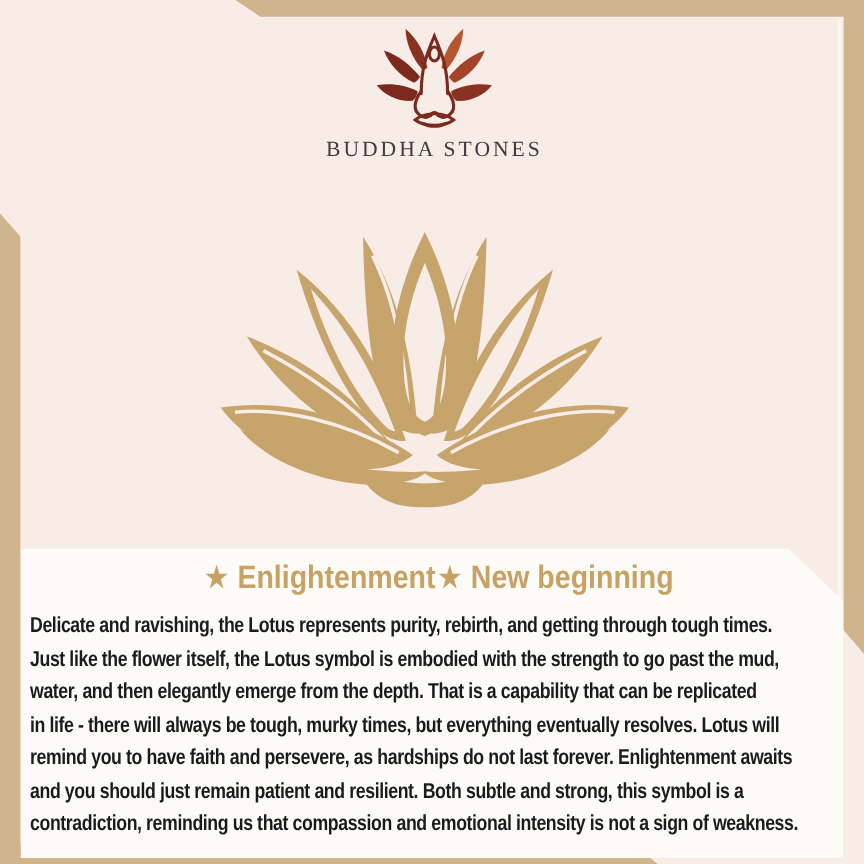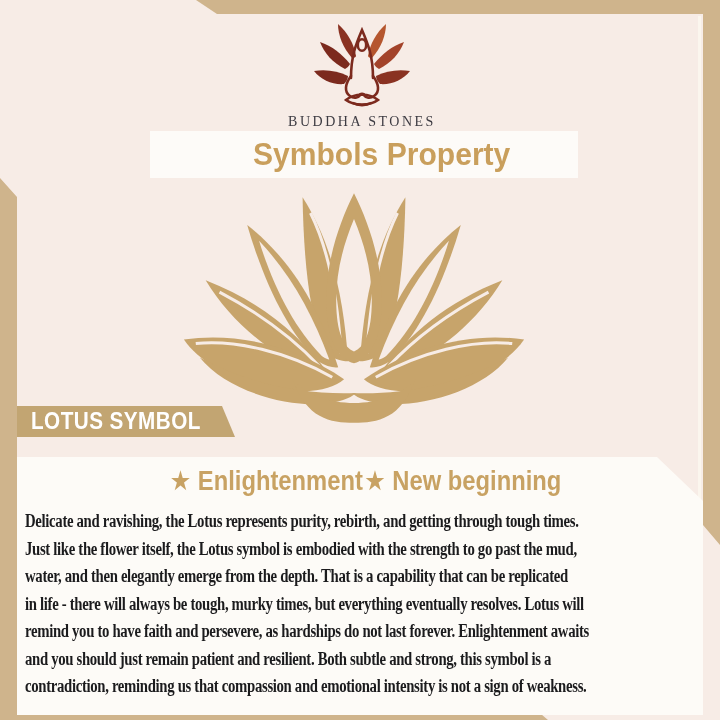--- a/index.html
+++ b/index.html
@@ -9,21 +9,21 @@
 
   
   .frame{position:absolute;left:0;top:0;width:720px;height:720px;pointer-events:none;}
   .frame .tan{fill:#cfb48c;}
   .light-line{position:absolute;left:698px;top:16px;width:3px;height:508px;background:#fbf6ee;}
 
   
   .logo{position:absolute;left:296px;top:18px;width:132px;text-align:center;}
   .logo svg{display:block;}
   .brand-name{position:absolute;left:-38px;top:96px;width:208px;text-align:center;
-      font-family:"Liberation Serif",serif;font-size:14px;letter-spacing:2.5px;
+      font-family:"Liberation Serif",serif;font-size:18px;letter-spacing:2.5px;
       color:#3d3b42;white-space:nowrap;}
 
   
   .title-box{position:absolute;left:150px;top:131px;width:428px;height:47px;
       background:#fdfbf8;display:flex;align-items:center;justify-content:center;}
   .title-text{display:inline-block;font-size:31px;font-weight:bold;color:#c99f5c;
       transform:scaleX(.97);white-space:nowrap;margin-left:36px;}
 
   
   .lotus{position:absolute;left:176px;top:184px;}
@@ -41,21 +41,21 @@
 
   
   .panel{position:absolute;left:17px;top:457px;width:686px;height:258px;background:#fdfbf7;
       clip-path:polygon(0 0,640px 0,100% 44px,100% 100%,0 100%);}
   .heading{margin-top:9px;text-align:center;white-space:nowrap;
       transform:scaleX(.88);transform-origin:center top;
       color:#c8a263;font-weight:bold;font-size:27px;padding-left:14px;}
   .heading .star{font-size:24px;position:relative;top:-1px;}
   .heading .s1{margin-right:9px;}
   .heading .s2{margin-left:3px;margin-right:9px;}
-  .para{margin-top:11px;padding-left:8px;font-family:Liberation Serif, serif;}
+  .para{margin-top:11px;padding-left:8px;}
   .pline{white-space:nowrap;font-size:18px;font-weight:bold;color:#1b1b1d;
       letter-spacing:-0.4px;line-height:27.5px;height:27.5px;
       transform:scaleX(.82);transform-origin:left center;}
 </style>
 </head>
 <body>
 
 <div class="stage">
 
   <svg class="frame" viewBox="0 0 720 720">
@@ -85,23 +85,20 @@
         <path d="M55,58 C49,66 48,74 54,78 C58,81 62,80 64,77"></path>
         <path d="M77,58 C83,66 84,74 78,78 C74,81 70,80 68,77"></path>
         <path d="M63,78 C64,75 68,75 69,78"></path>
         <path d="M50,82 C58,75 74,75 82,82 C74,88 58,88 50,82 Z"></path>
         <path d="M57,85 C62,88 70,88 75,85"></path>
       </g>
     </svg>
     <div class="brand-name">BUDDHA STONES</div>
   </div>
 
-  <div class="title-box">
-    <span class="title-text">Symbols Property</span>
-  </div>
 
   <svg class="lotus" width="356" height="240" viewBox="0 0 360 240">
     <g>
       <g id="lotus-half">
 
         <path class="g" d="M186,178 C190,120 200,62 232,12 C231,70 226,130 210,168 C203,175 193,178 186,178 Z"></path>
         <path class="vein" d="M193,170 C196,122 203,70 224,28"></path>
 
         <path class="g" d="M196,184 C214,128 240,78 288,40 C272,95 248,148 216,178 C209,183 200,185 196,184 Z"></path>
         <path class="bgfill" d="M205,176 C222,130 244,90 276,56 C262,102 240,145 213,172 C210,175 206,176 205,176 Z"></path>
@@ -115,23 +112,20 @@
         <path class="g" d="M178,210 C228,212 284,202 336,174 C310,206 254,224 210,221 C196,219 184,216 178,210 Z"></path>
       </g>
       <use href="#lotus-half" transform="translate(360,0) scale(-1,1)"></use>
 
       <path class="g" fill-rule="evenodd" d="M180,8 C165,38 152,76 152,116 C152,158 165,176 180,180 C195,176 208,158 208,116 C208,76 195,38 180,8 Z M180,34 C170,58 162,86 162,116 C162,150 170,164 180,168 C190,164 198,150 198,116 C198,86 190,58 180,34 Z"></path>
 
       <path class="g" d="M118,196 C146,228 214,228 242,196 C228,236 204,240 180,240 C156,240 132,236 118,196 Z"></path>
     </g>
   </svg>
 
-  <div class="section-banner">
-    <span class="section-text">LOTUS SYMBOL</span>
-  </div>
 
   <div class="panel">
     <div class="heading"><span class="star s1">★</span><span>Enlightenment</span><span class="star s2">★</span><span>New beginning</span></div>
     <div class="para">
       <div class="pline">Delicate and ravishing, the Lotus represents purity, rebirth, and getting through tough times.</div>
       <div class="pline">Just like the flower itself, the Lotus symbol is embodied with the strength to go past the mud,</div>
       <div class="pline">water, and then elegantly emerge from the depth. That is a capability that can be replicated</div>
       <div class="pline">in life - there will always be tough, murky times, but everything eventually resolves. Lotus will</div>
       <div class="pline">remind you to have faith and persevere, as hardships do not last forever. Enlightenment awaits</div>
       <div class="pline">and you should just remain patient and resilient. Both subtle and strong, this symbol is a</div>

